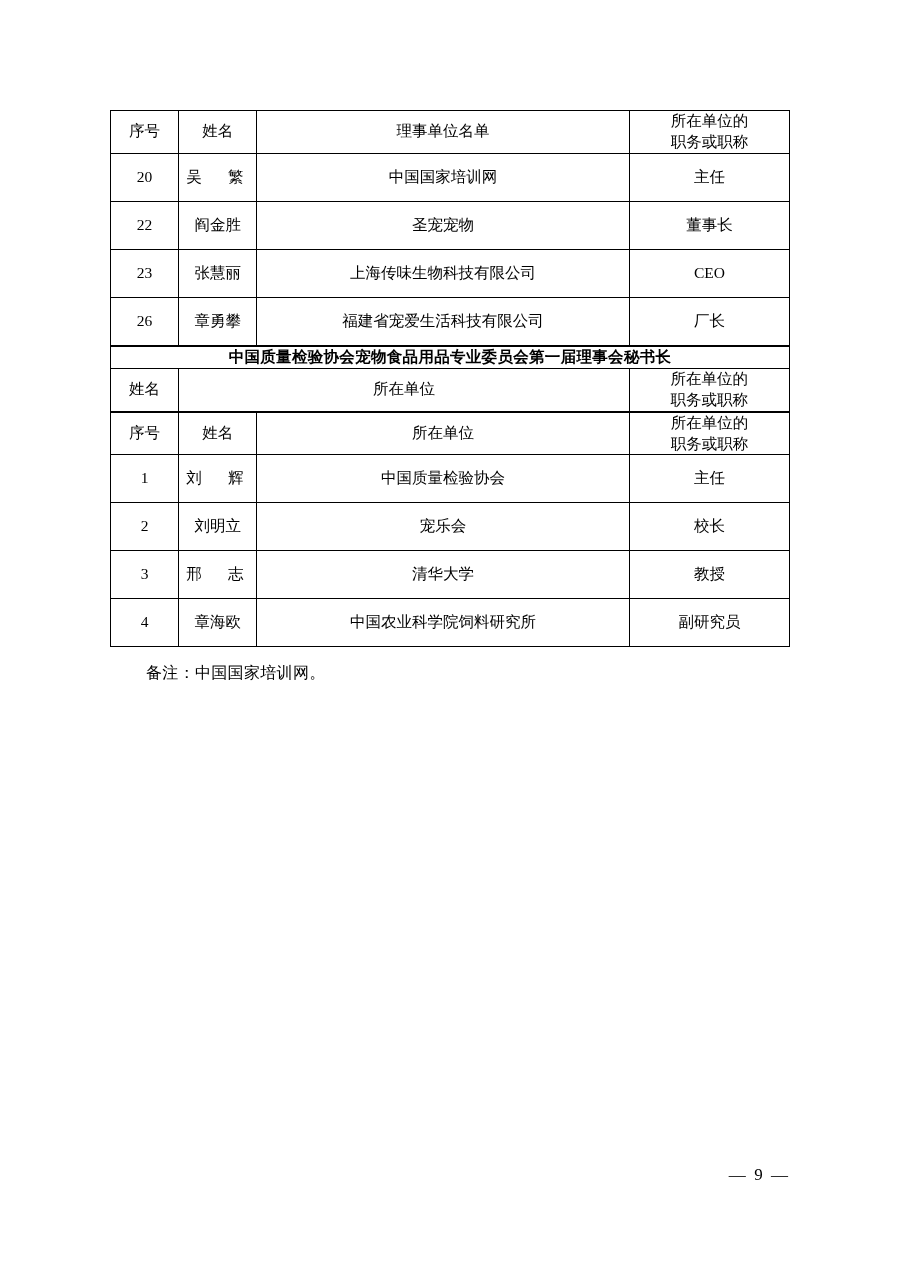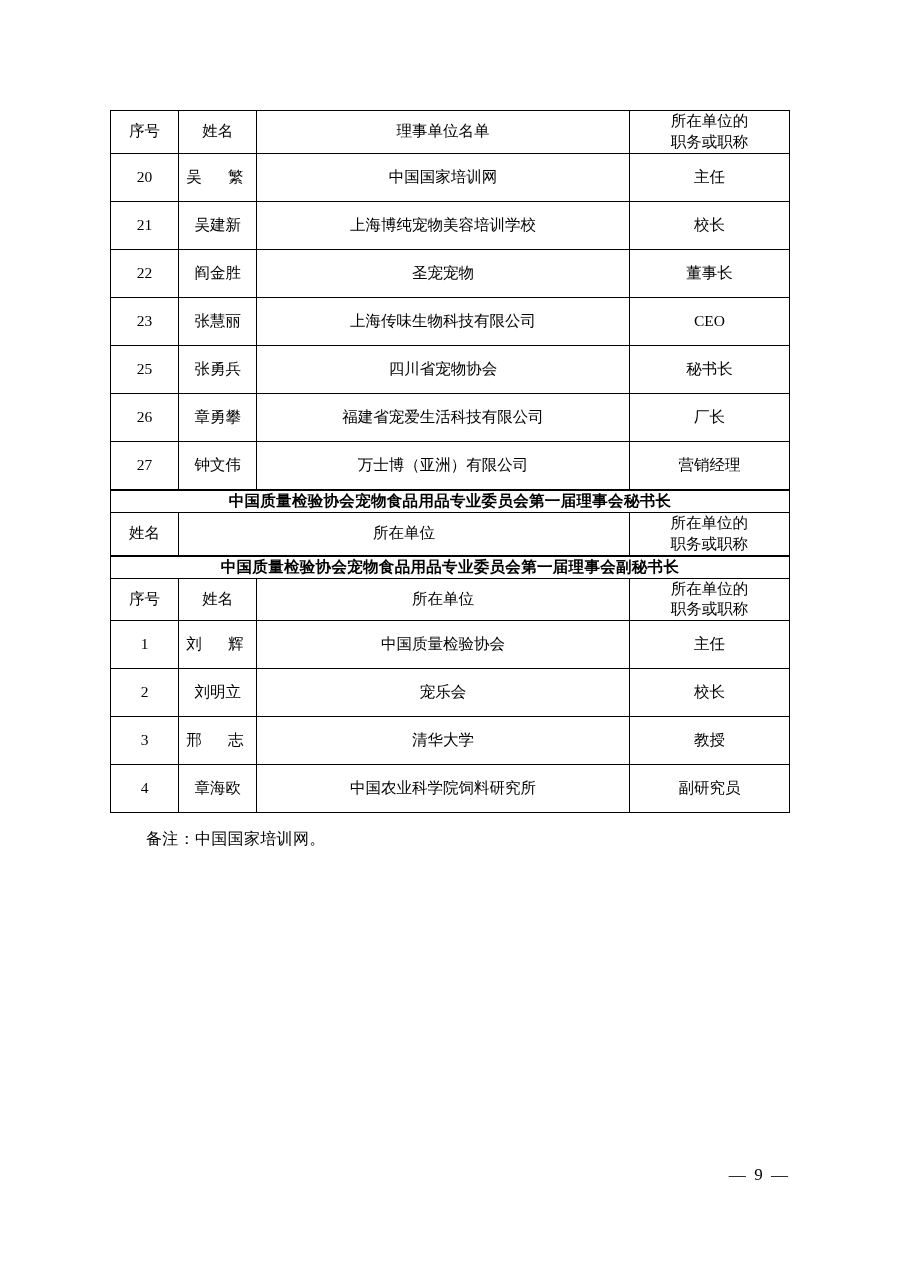--- a/index.html
+++ b/index.html
@@ -108,54 +108,36 @@
         </td>
       </tr>
 
       <tr>
         <td class="row-cell">20</td>
         <td class="row-cell name-spaced">吴　繁</td>
         <td class="row-cell left-text">中国国家培训网</td>
         <td class="row-cell">主任</td>
       </tr>
       <tr>
-        <td class="row-cell">21</td>
-        <td class="row-cell">吴建新</td>
-        <td class="row-cell left-text">上海博纯宠物美容培训学校</td>
-        <td class="row-cell">校长</td>
-      </tr>
-      <tr>
         <td class="row-cell">22</td>
         <td class="row-cell">阎金胜</td>
         <td class="row-cell left-text">圣宠宠物</td>
         <td class="row-cell">董事长</td>
       </tr>
       <tr>
         <td class="row-cell">23</td>
         <td class="row-cell">张慧丽</td>
         <td class="row-cell left-text">上海传味生物科技有限公司</td>
         <td class="row-cell">CEO</td>
       </tr>
       <tr>
-        <td class="row-cell">25</td>
-        <td class="row-cell">张勇兵</td>
-        <td class="row-cell left-text">四川省宠物协会</td>
-        <td class="row-cell">秘书长</td>
-      </tr>
-      <tr>
         <td class="row-cell">26</td>
         <td class="row-cell">章勇攀</td>
         <td class="row-cell left-text">福建省宠爱生活科技有限公司</td>
         <td class="row-cell">厂长</td>
-      </tr>
-      <tr>
-        <td class="row-cell">27</td>
-        <td class="row-cell">钟文伟</td>
-        <td class="row-cell left-text">万士博（亚洲）有限公司</td>
-        <td class="row-cell">营销经理</td>
       </tr>
     </tbody>
   </table>
 
   <table class="doc-table">
     <colgroup>
       <col class="col-name2">
         <col class="col-unit2">
         <col class="col-title2">
     </colgroup>
@@ -176,23 +158,20 @@
 
   <table class="doc-table">
     <colgroup>
       <col class="col-seq">
         <col class="col-name">
         <col class="col-unit">
         <col class="col-title">
     </colgroup>
     <tbody>
       <tr>
-        <td class="section-title" colspan="4">中国质量检验协会宠物食品用品专业委员会第一届理事会副秘书长</td>
-      </tr>
-      <tr>
         <td class="hdr-cell">序号</td>
         <td class="hdr-cell">姓名</td>
         <td class="hdr-cell">所在单位</td>
         <td class="hdr-cell hdr-two-line">
           <div>所在单位的</div>
           <div>职务或职称</div>
         </td>
       </tr>
       <tr>
         <td class="row-cell">1</td>

